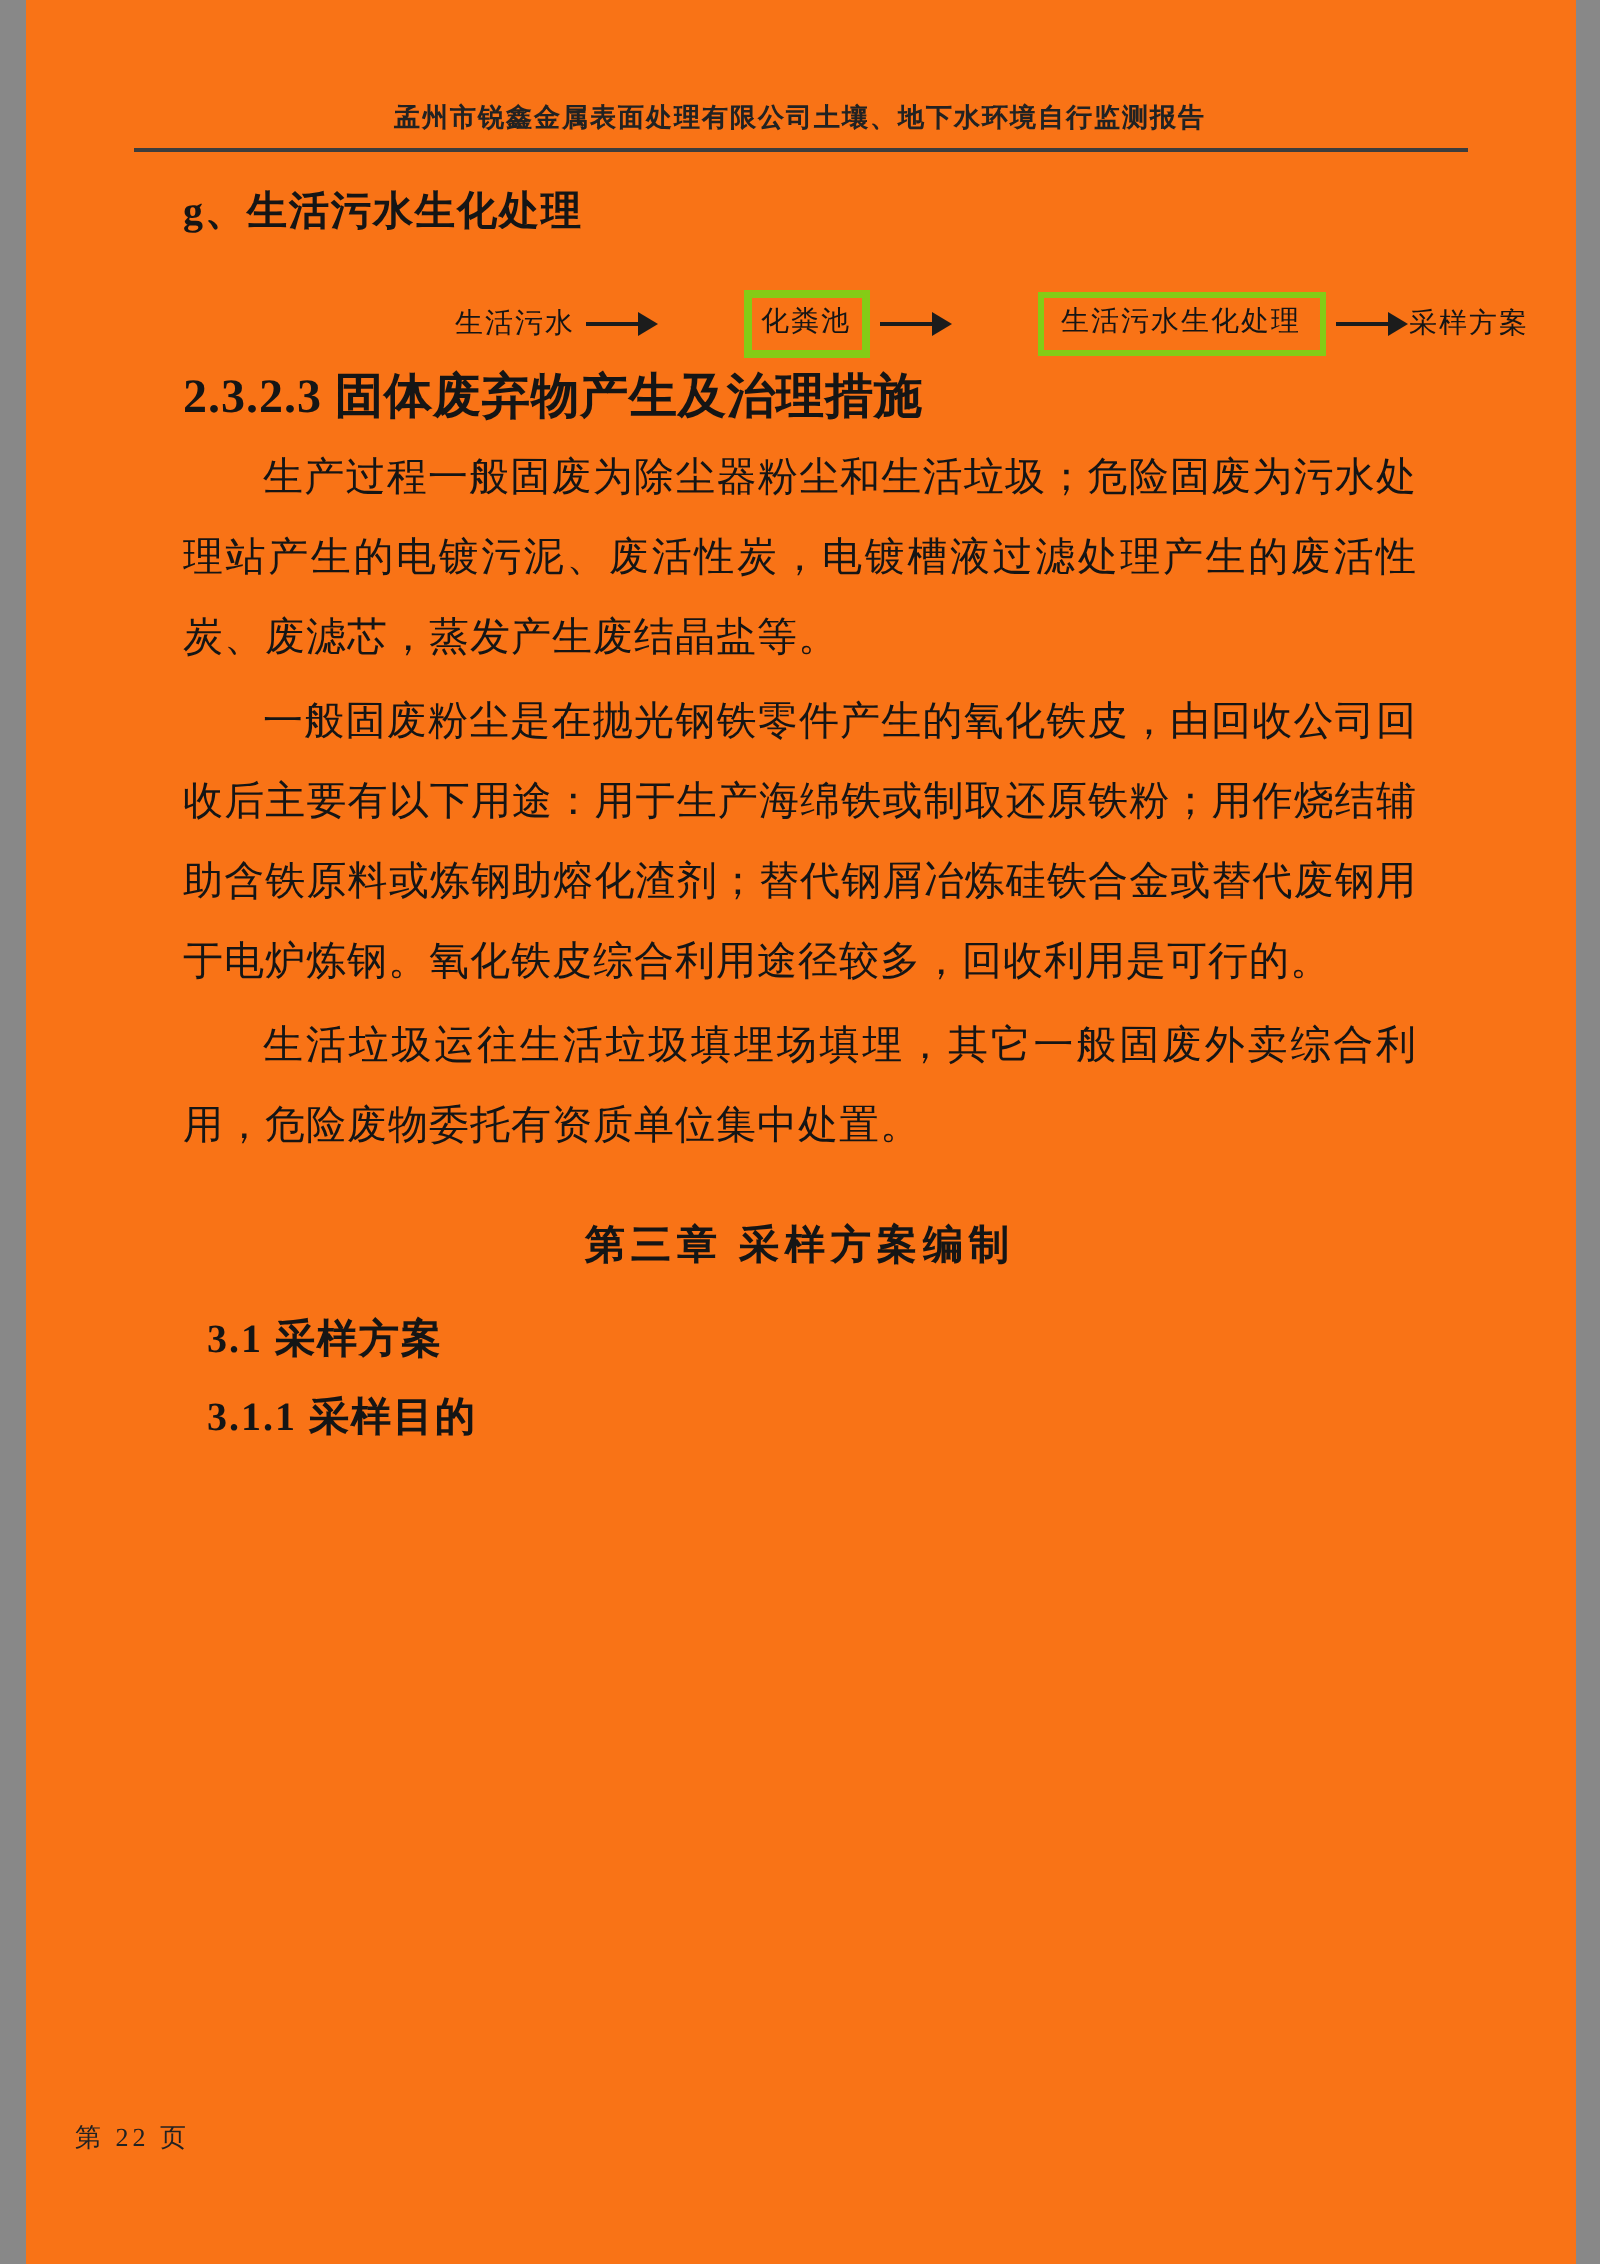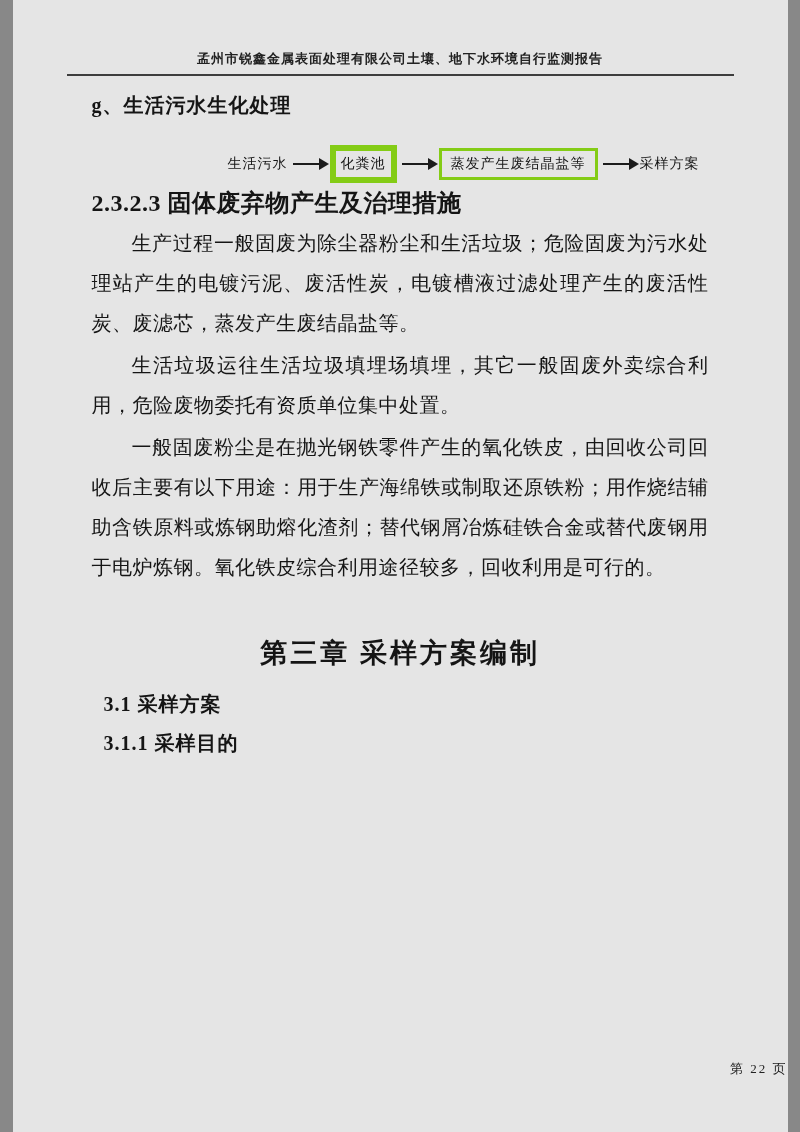--- a/index.html
+++ b/index.html
@@ -1,21 +1,21 @@
 <!DOCTYPE html>
 <html><head>
 <meta charset="utf-8">
 <style>
   * { box-sizing: border-box; margin: 0; padding: 0; }
   html, body { background: #888; }
   .page {
     width: 775px;
     height: 1132px;
     margin: 0 auto;
-    background: #e5e5e5;
+    background: #f97316;
     font-family: "Liberation Serif", "DejaVu Serif", serif;
     color: #151515;
     position: relative;
     overflow: hidden;
   }
   .header {
     padding-top: 50px;
     text-align: center;
     font-size: 13px;
     font-weight: bold;
@@ -37,24 +37,25 @@
   
   .flow {
     display: flex;
     align-items: center;
     margin: 26px 0 0 136px;
     font-size: 14px;
     white-space: nowrap;
   }
   .flow-label { letter-spacing: 1px; }
   .flow-box {
-    border: 6px solid #84cc16;
+    border: 4px solid #84cc16;
     padding: 4px 5px;
     letter-spacing: 1px;
     line-height: 1.3;
+    margin-left: 42px;
   }
   .flow-box.thick { border-width: 3px; padding: 4px 9px; }
   .arrow {
     position: relative;
     width: 34px;
     height: 2px;
     background: #1c1c1c;
     margin: 0 3px 0 5px;
     flex: none;
   }
@@ -79,23 +80,23 @@
   .mt-para1 { margin-top: 40px; }
   .mt-2 { margin-top: 2px; }
   .heading-2 {
     font-size: 24px;
     font-weight: bold;
     line-height: 40px;
     letter-spacing: 0.5px;
   }
   sup { font-size: 13px; line-height: 0; }
   .chapter-title {
-    margin-top: 48px;
+    margin-top: 26px;
     text-align: center;
-    font-size: 27px;
+    font-size: 20px;
     font-weight: bold;
     letter-spacing: 3px;
   }
   .heading-31 {
     margin-top: 20px;
     padding-left: 12px;
     font-size: 20px;
     font-weight: bold;
     letter-spacing: 1px;
   }
@@ -104,21 +105,21 @@
     padding-left: 12px;
     font-size: 20px;
     font-weight: bold;
     letter-spacing: 1px;
   }
   .mt-para6 { margin-top: 12px; }
   .footer {
     position: absolute;
     left: 0; right: 0;
     bottom: 54px;
-    text-align: right;
+    text-align: left;
     font-size: 13px;
     color: #222;
     letter-spacing: 2px;
     margin-left: 25px;
   }
 </style>
 </head>
 <body>
 
 <div class="page">
@@ -128,33 +129,33 @@
 
   <div class="content">
 
     <div class="heading-g">g、生活污水生化处理</div>
 
     <div class="flow">
       <span class="flow-label">生活污水</span>
       <span class="arrow"></span>
       <span class="flow-box">化粪池</span>
       <span class="arrow"></span>
-      <span class="flow-box thick">蒸发产生废结晶盐等</span>
+      <span class="flow-box thick">生活污水生化处理</span>
       <span class="arrow"></span>
       <span class="flow-label">采样方案</span>
     </div>
 
 
     <div class="heading-2">2.3.2.3 固体废弃物产生及治理措施</div>
 
     <p class="body-p">生产过程一般固废为除尘器粉尘和生活垃圾；危险固废为污水处理站产生的电镀污泥、废活性炭，电镀槽液过滤处理产生的废活性炭、废滤芯，蒸发产生废结晶盐等。</p>
 
+    <p class="body-p mt-2">一般固废粉尘是在抛光钢铁零件产生的氧化铁皮，由回收公司回收后主要有以下用途：用于生产海绵铁或制取还原铁粉；用作烧结辅助含铁原料或炼钢助熔化渣剂；替代钢屑冶炼硅铁合金或替代废钢用于电炉炼钢。氧化铁皮综合利用途径较多，回收利用是可行的。</p>
+
     <p class="body-p mt-2">生活垃圾运往生活垃圾填埋场填埋，其它一般固废外卖综合利用，危险废物委托有资质单位集中处置。</p>
-
-    <p class="body-p mt-2">一般固废粉尘是在抛光钢铁零件产生的氧化铁皮，由回收公司回收后主要有以下用途：用于生产海绵铁或制取还原铁粉；用作烧结辅助含铁原料或炼钢助熔化渣剂；替代钢屑冶炼硅铁合金或替代废钢用于电炉炼钢。氧化铁皮综合利用途径较多，回收利用是可行的。</p>
 
 
     <div class="chapter-title">第三章 采样方案编制</div>
 
     <div class="heading-31">3.1 采样方案</div>
 
     <div class="heading-311">3.1.1 采样目的</div>
 
 
   </div>

